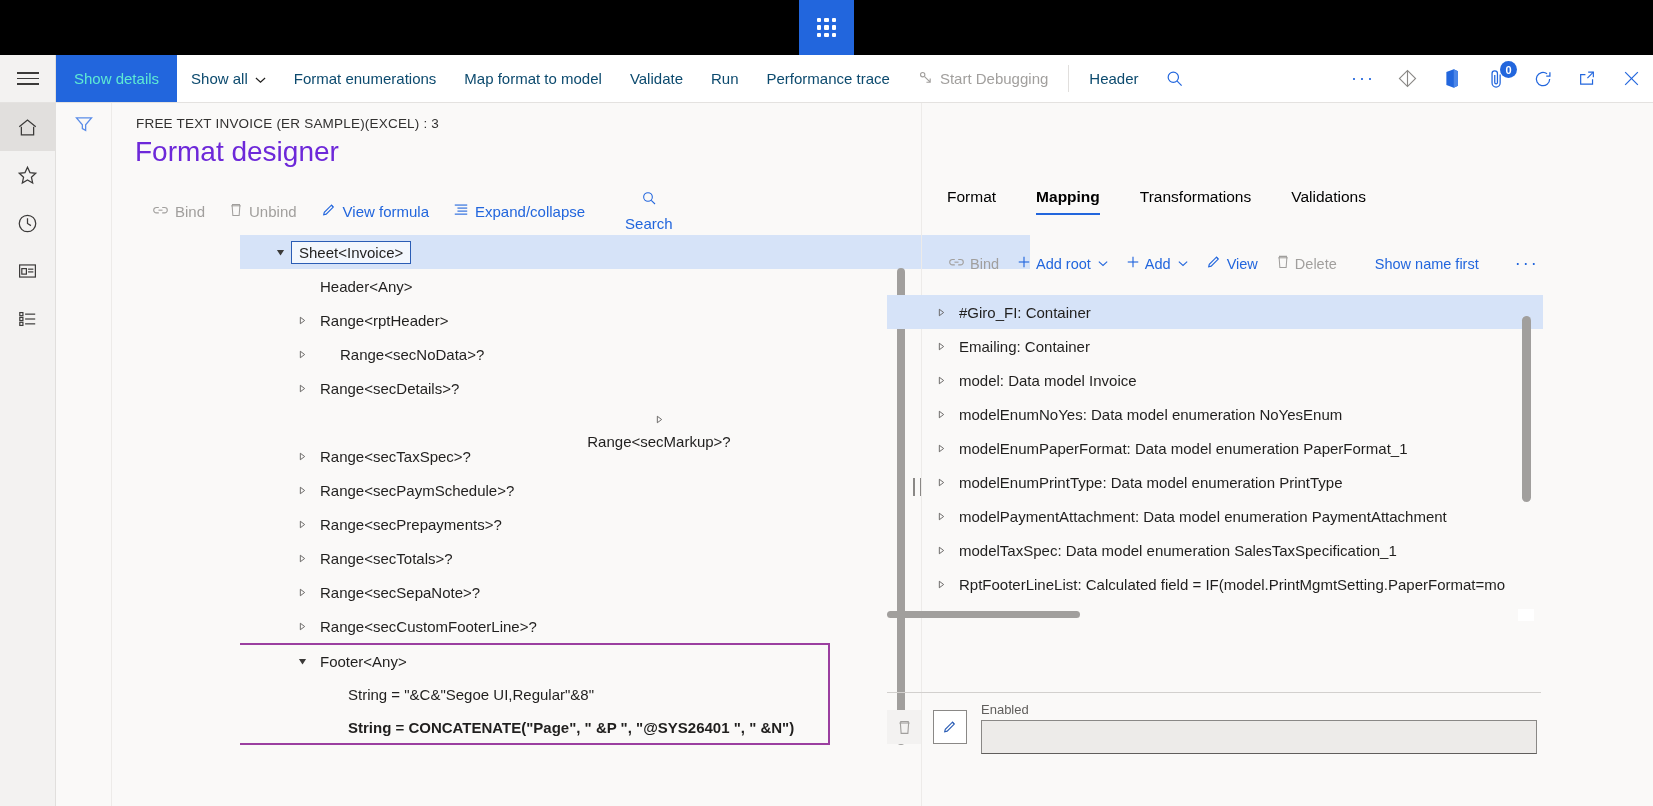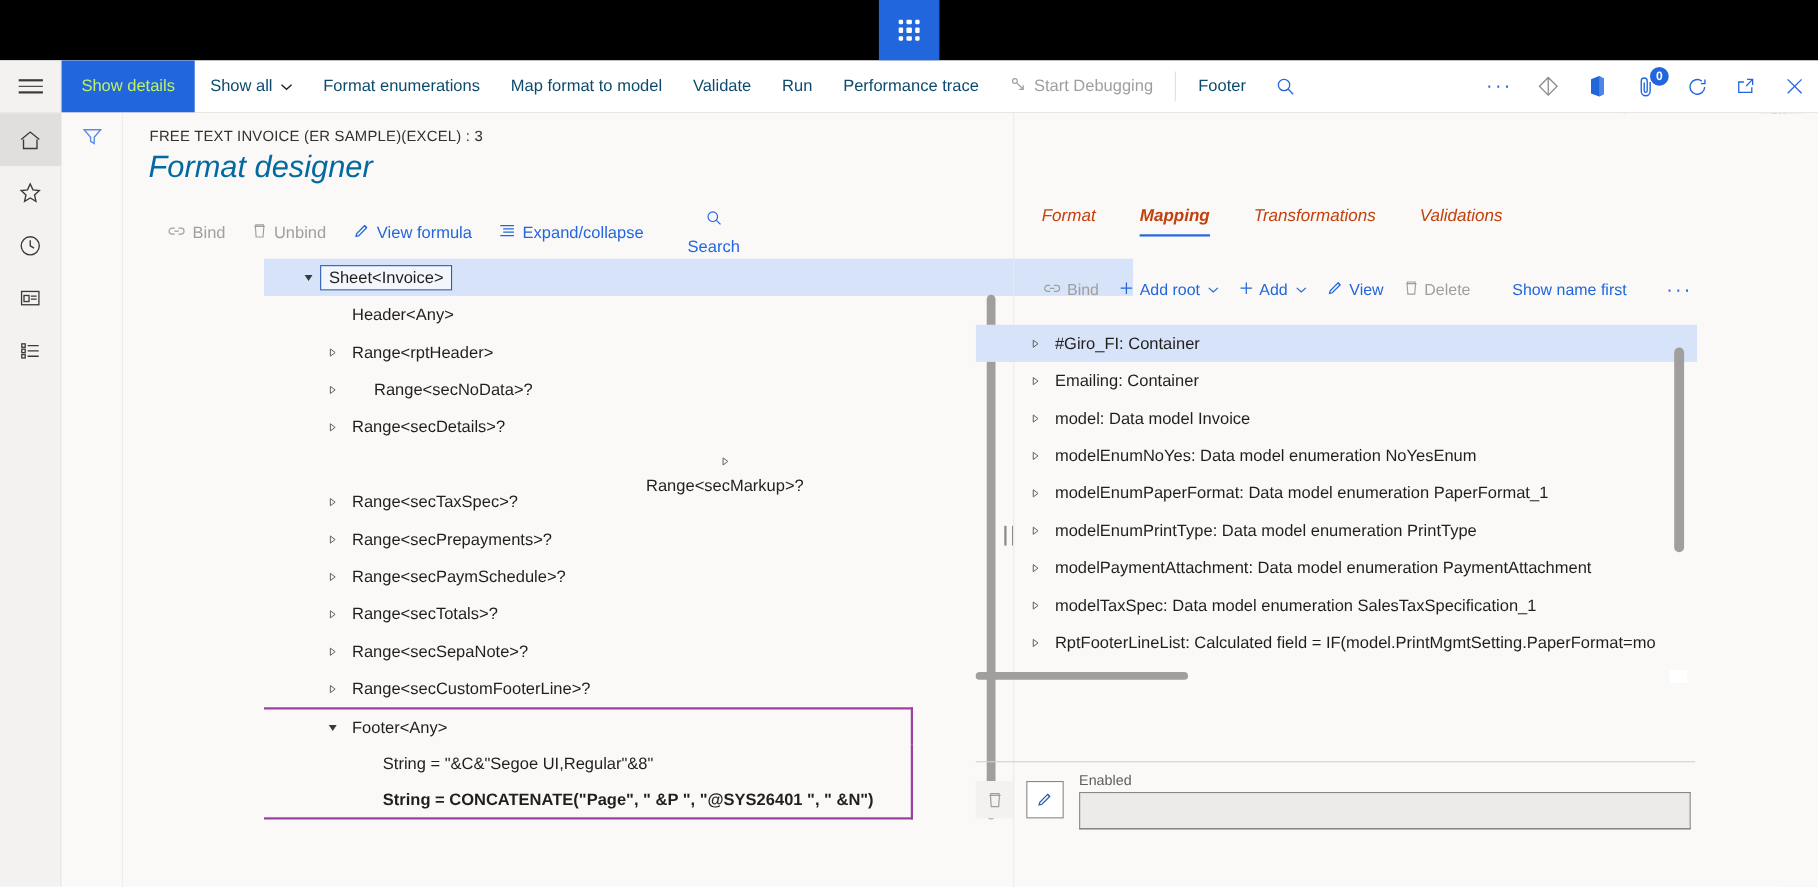--- a/index.html
+++ b/index.html
@@ -56,21 +56,21 @@
     border-bottom: 1px solid #e4e2e0;
   }
   .hamburger-cell {
     width: 56px; flex: 0 0 56px; background: #f3f2f1;
     display: flex; align-items: center; justify-content: center;
     border-right: 1px solid #e1dfdd;
   }
   .bars { width: 22px; }
   .bars i { display:block; height: 1.6px; background: #3b3a39; margin: 4px 0; }
   .showdetails {
-    background: #2266dd; color: #bef264; font-size: 15px;
+    background: #2266dd; color: #5eead4; font-size: 15px;
     display: flex; align-items: center; padding: 0 18px; white-space: nowrap;
   }
   .ab-item {
     display: flex; align-items: center; gap: 7px;
     padding: 0 14px; font-size: 15px; color: #0c4a6e; white-space: nowrap;
   }
   .ab-item.disabled { color: #a19f9d; }
   .ab-icon-btn {
     display: flex; align-items: center; justify-content: center;
     width: 44px; color: #2266dd;
@@ -108,21 +108,21 @@
   .content {
     position: absolute; left: 112px; top: 103px;
     width: 1541px; height: 703px; background: #faf9f8;
   }
   .breadcrumb {
     position: absolute; left: 24px; top: 13px;
     font-size: 13.5px; color: #323130; letter-spacing: .2px; white-space: nowrap;
   }
   .page-title {
     position: absolute; left: 23px; top: 33px;
-    font-size: 28px; color: #0369a1; font-weight: normal; white-space: nowrap; font-style: italic;
+    font-size: 28px; color: #6d28d9; font-weight: normal; white-space: nowrap;
   }
 
   
   .left-toolbar {
     position: absolute; left: 28px; top: 87px; display: flex; align-items: center;
   }
   .tool {
     display: flex; align-items: center; gap: 6px;
     font-size: 15px; color: #2266dd; padding: 0 12px; white-space: nowrap;
   }
@@ -157,22 +157,22 @@
     display: flex; justify-content: space-between;
   }
   .splitter-handle i { width: 1.5px; height: 18px; background: #8a8886; display: block; }
 
   
   .right-pane {
     position: absolute; left: 927px; top: 0; width: 614px; height: 703px;
   }
   .tabs { position: absolute; left: 0; top: 88px; display: flex; align-items: flex-end; }
   .tab {
-    font-size: 15.5px; color: #c2410c; padding: 0 20px 9px 20px;
-    position: relative; white-space: nowrap; font-style: italic;
+    font-size: 15.5px; color: #000000; padding: 0 20px 9px 20px;
+    position: relative; white-space: nowrap;
   }
   .tab.active { font-weight: bold; }
   .tab.active::after {
     content: ""; position: absolute; left: 20px; right: 20px; bottom: 0;
     height: 2.5px; background: #2266dd;
   }
   .right-toolbar {
     position: absolute; left: 0; top: 148px; display: flex; align-items: center;
   }
   .rtool {
@@ -317,21 +317,21 @@
   <div class="ab-item disabled">
     <span>
       <svg width="15" height="15" viewBox="0 0 16 16" fill="none" stroke="#a19f9d" stroke-width="1.2">
         <circle cx="5" cy="5" r="2.3"></circle>
           <path d="M7 7l6 6M13 9v4h-4"></path>
       </svg>
     </span>
     <span>Start Debugging</span>
   </div>
   <div class="ab-sep"></div>
-  <div class="ab-item">Footer</div>
+  <div class="ab-item">Header</div>
   <div class="ab-icon-btn">
     <svg width="19" height="19" viewBox="0 0 24 24" fill="none" stroke="#2266dd" stroke-width="1.5">
       <circle cx="10.5" cy="10.5" r="6.5"></circle>
         <line x1="15.4" y1="15.4" x2="21" y2="21"></line>
     </svg>
   </div>
 
   <div class="ab-spacer"></div>
 
   <div class="ab-icon-btn" style="font-size:18px;letter-spacing:2px;">···</div>
@@ -528,29 +528,29 @@
           </svg>
         </span>
         <span class="tree-label">Range&lt;secTaxSpec&gt;?</span>
       </div>
       <div class="tree-row" style="padding-left: 48px;">
         <span class="twisty">
           <svg width="9" height="9" viewBox="0 0 10 10" fill="none" stroke="#605e5c" stroke-width="1">
             <path d="M2.6 1.4L7.4 5 2.6 8.6z"></path>
           </svg>
         </span>
+        <span class="tree-label">Range&lt;secPaymSchedule&gt;?</span>
+      </div>
+      <div class="tree-row" style="padding-left: 48px;">
+        <span class="twisty">
+          <svg width="9" height="9" viewBox="0 0 10 10" fill="none" stroke="#605e5c" stroke-width="1">
+            <path d="M2.6 1.4L7.4 5 2.6 8.6z"></path>
+          </svg>
+        </span>
         <span class="tree-label">Range&lt;secPrepayments&gt;?</span>
-      </div>
-      <div class="tree-row" style="padding-left: 48px;">
-        <span class="twisty">
-          <svg width="9" height="9" viewBox="0 0 10 10" fill="none" stroke="#605e5c" stroke-width="1">
-            <path d="M2.6 1.4L7.4 5 2.6 8.6z"></path>
-          </svg>
-        </span>
-        <span class="tree-label">Range&lt;secPaymSchedule&gt;?</span>
       </div>
       <div class="tree-row" style="padding-left: 48px;">
         <span class="twisty">
           <svg width="9" height="9" viewBox="0 0 10 10" fill="none" stroke="#605e5c" stroke-width="1">
             <path d="M2.6 1.4L7.4 5 2.6 8.6z"></path>
           </svg>
         </span>
         <span class="tree-label">Range&lt;secTotals&gt;?</span>
       </div>
       <div class="tree-row" style="padding-left: 48px;">

